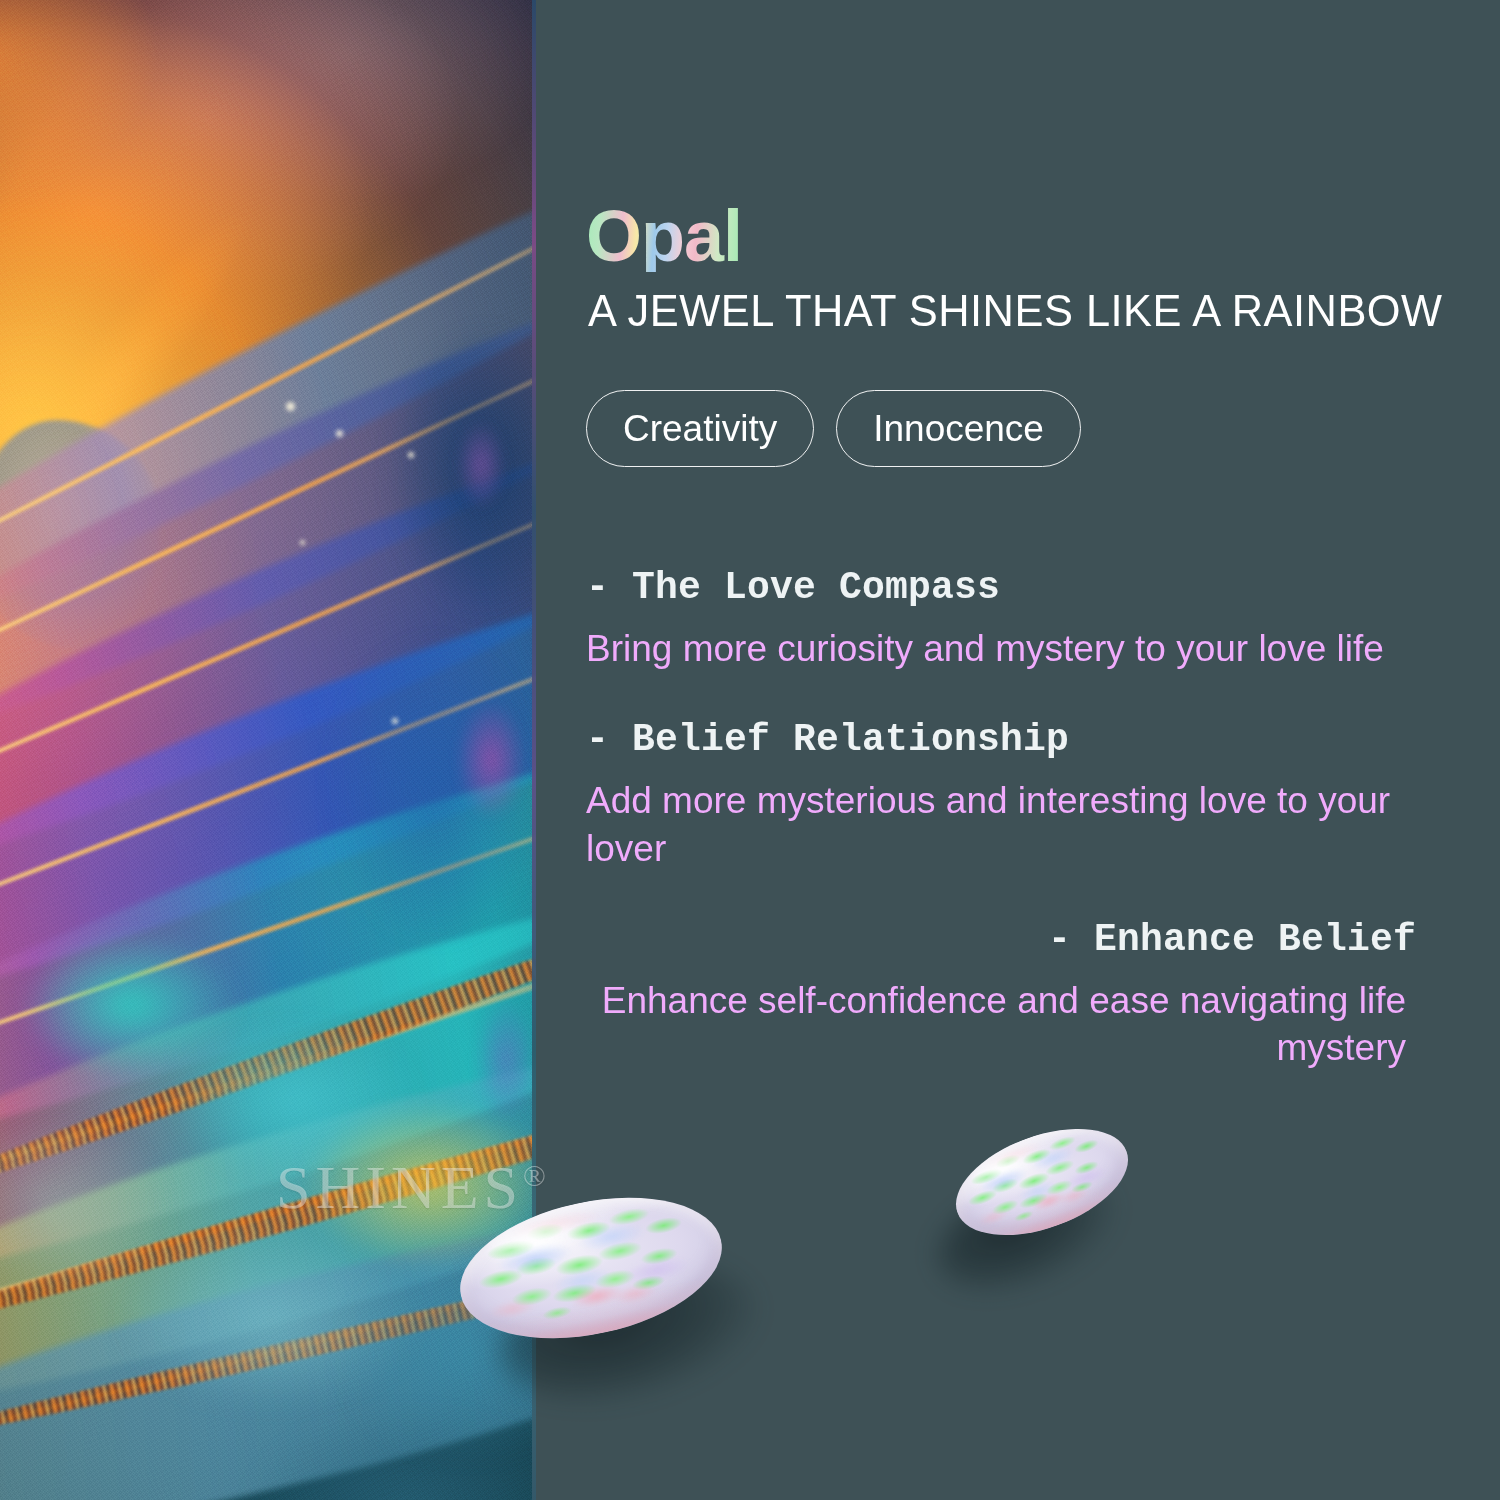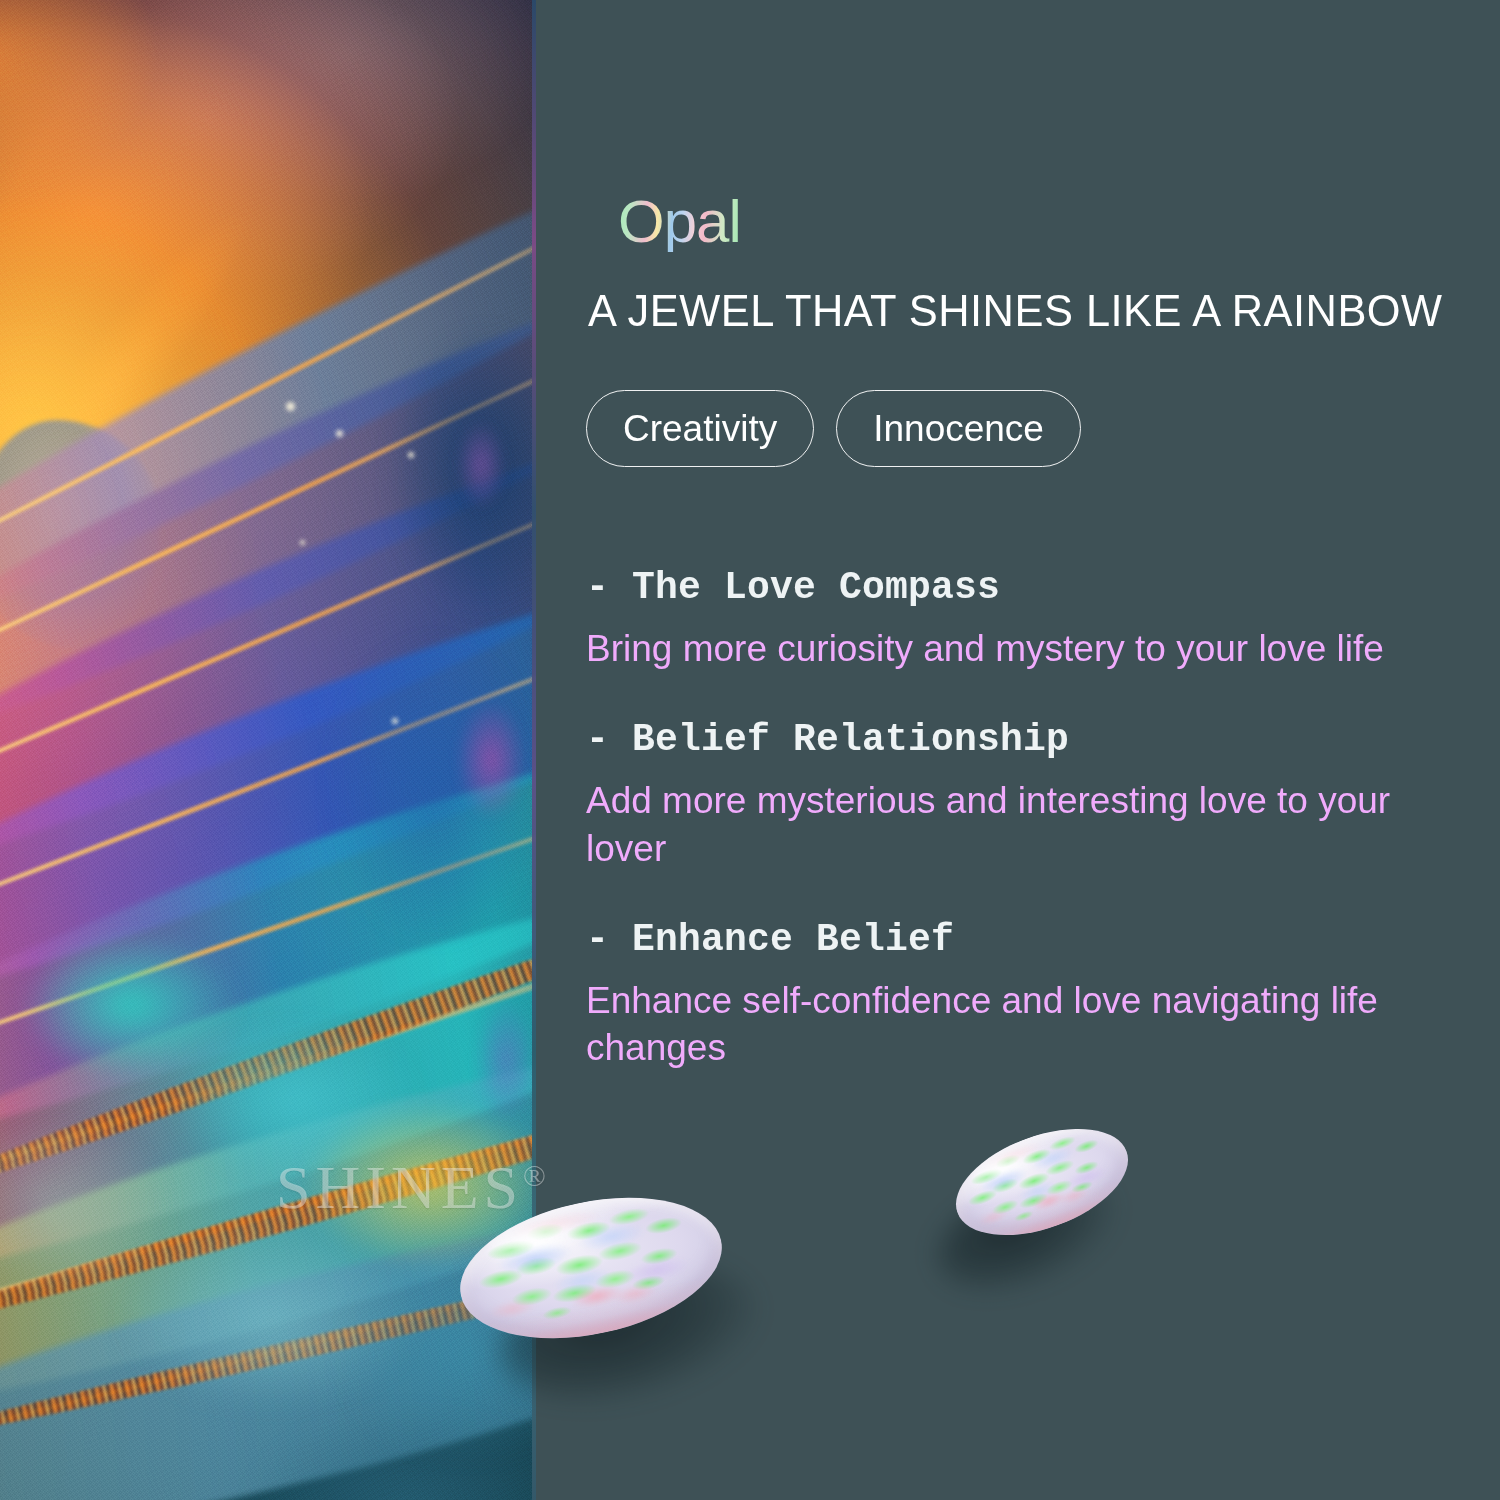--- a/index.html
+++ b/index.html
@@ -172,49 +172,49 @@
     white-space:nowrap;
     z-index:14;
   }
   #watermark .reg{font-size:30px;vertical-align:super;letter-spacing:0;}
 
   
   #content{position:absolute;left:586px;top:0;width:860px;height:1500px;}
 
   #title{
     position:absolute;left:0px;top:152px;
-    font-size:60px;line-height:1;font-weight:400;letter-spacing:-1px;
+    font-size:72px;line-height:1;font-weight:700;letter-spacing:-1px;
     background:linear-gradient(95deg,
       #a6ebb9 0%, #b9e7c2 10%,
       #f0bdcd 24%, #f7e9a6 33%,
       #9ec9ea 44%, #bcd4ef 52%,
       #f4cfd6 62%, #f2b9c8 70%,
       #cfe9c4 84%, #9fe9b2 100%);
     -webkit-background-clip:text;background-clip:text;
-    -webkit-text-fill-color:transparent;color:transparent;margin-left:32px;
+    -webkit-text-fill-color:transparent;color:transparent;
   }
 
   #subtitle{
     position:absolute;left:2px;top:285px;
     font-size:45px;font-weight:400;letter-spacing:.5px;
     color:#ffffff;white-space:nowrap;
     transform:scaleX(.965);transform-origin:left center;
   }
 
   #pills{position:absolute;left:0px;top:390px;display:flex;gap:22px;justify-content:flex-end;}
   .pill{
     height:77px;padding:0 36px;border:1.6px solid rgba(255,255,255,.92);
     border-radius:40px;display:flex;align-items:center;justify-content:center;
     color:#ffffff;font-size:37px;line-height:1;white-space:nowrap;
     background:transparent;
   }
 
   #sections{position:absolute;left:0px;top:566px;width:830px;}
   .sec{margin-bottom:46px;}
-  .sec:last-child{margin-bottom:0;}
+  .sec:last-child{margin-bottom:0;text-align:right;}
   .sec-h{
     font-size:38px;font-weight:700;color:#eef3f4;letter-spacing:.2px;
     margin:0 0 16px 0;white-space:nowrap;font-family:Liberation Mono, monospace;
   }
   .sec-b{
     font-size:37px;font-weight:400;color:#f0abfc;line-height:1.28;
     margin:0;max-width:820px;
   }
 
   
@@ -359,21 +359,21 @@
       <div class="sec">
         <div class="sec-h">- The Love Compass</div>
         <p class="sec-b">Bring more curiosity and mystery to your love life</p>
       </div>
       <div class="sec">
         <div class="sec-h">- Belief Relationship</div>
         <p class="sec-b">Add more mysterious and interesting love to your lover</p>
       </div>
       <div class="sec">
         <div class="sec-h">- Enhance Belief</div>
-        <p class="sec-b">Enhance self-confidence and love navigating life changes</p>
+        <p class="sec-b">Enhance self-confidence and ease navigating life mystery</p>
       </div>
     </div>
   </div>
 
   <div class="gem-wrap" style="left:440px;top:1190px;width:330px;height:230px;">
     <div class="gem-shadow" style="left:58px;top:78px;width:262px;height:128px;transform:rotate(-12deg);"></div>
     <div class="gem" style="left:18px;top:12px;width:266px;height:132px;transform:rotate(-12deg);">
       <div class="gem-green"></div>
       <div class="gem-iris"></div>
       <div class="gem-rim"></div>

